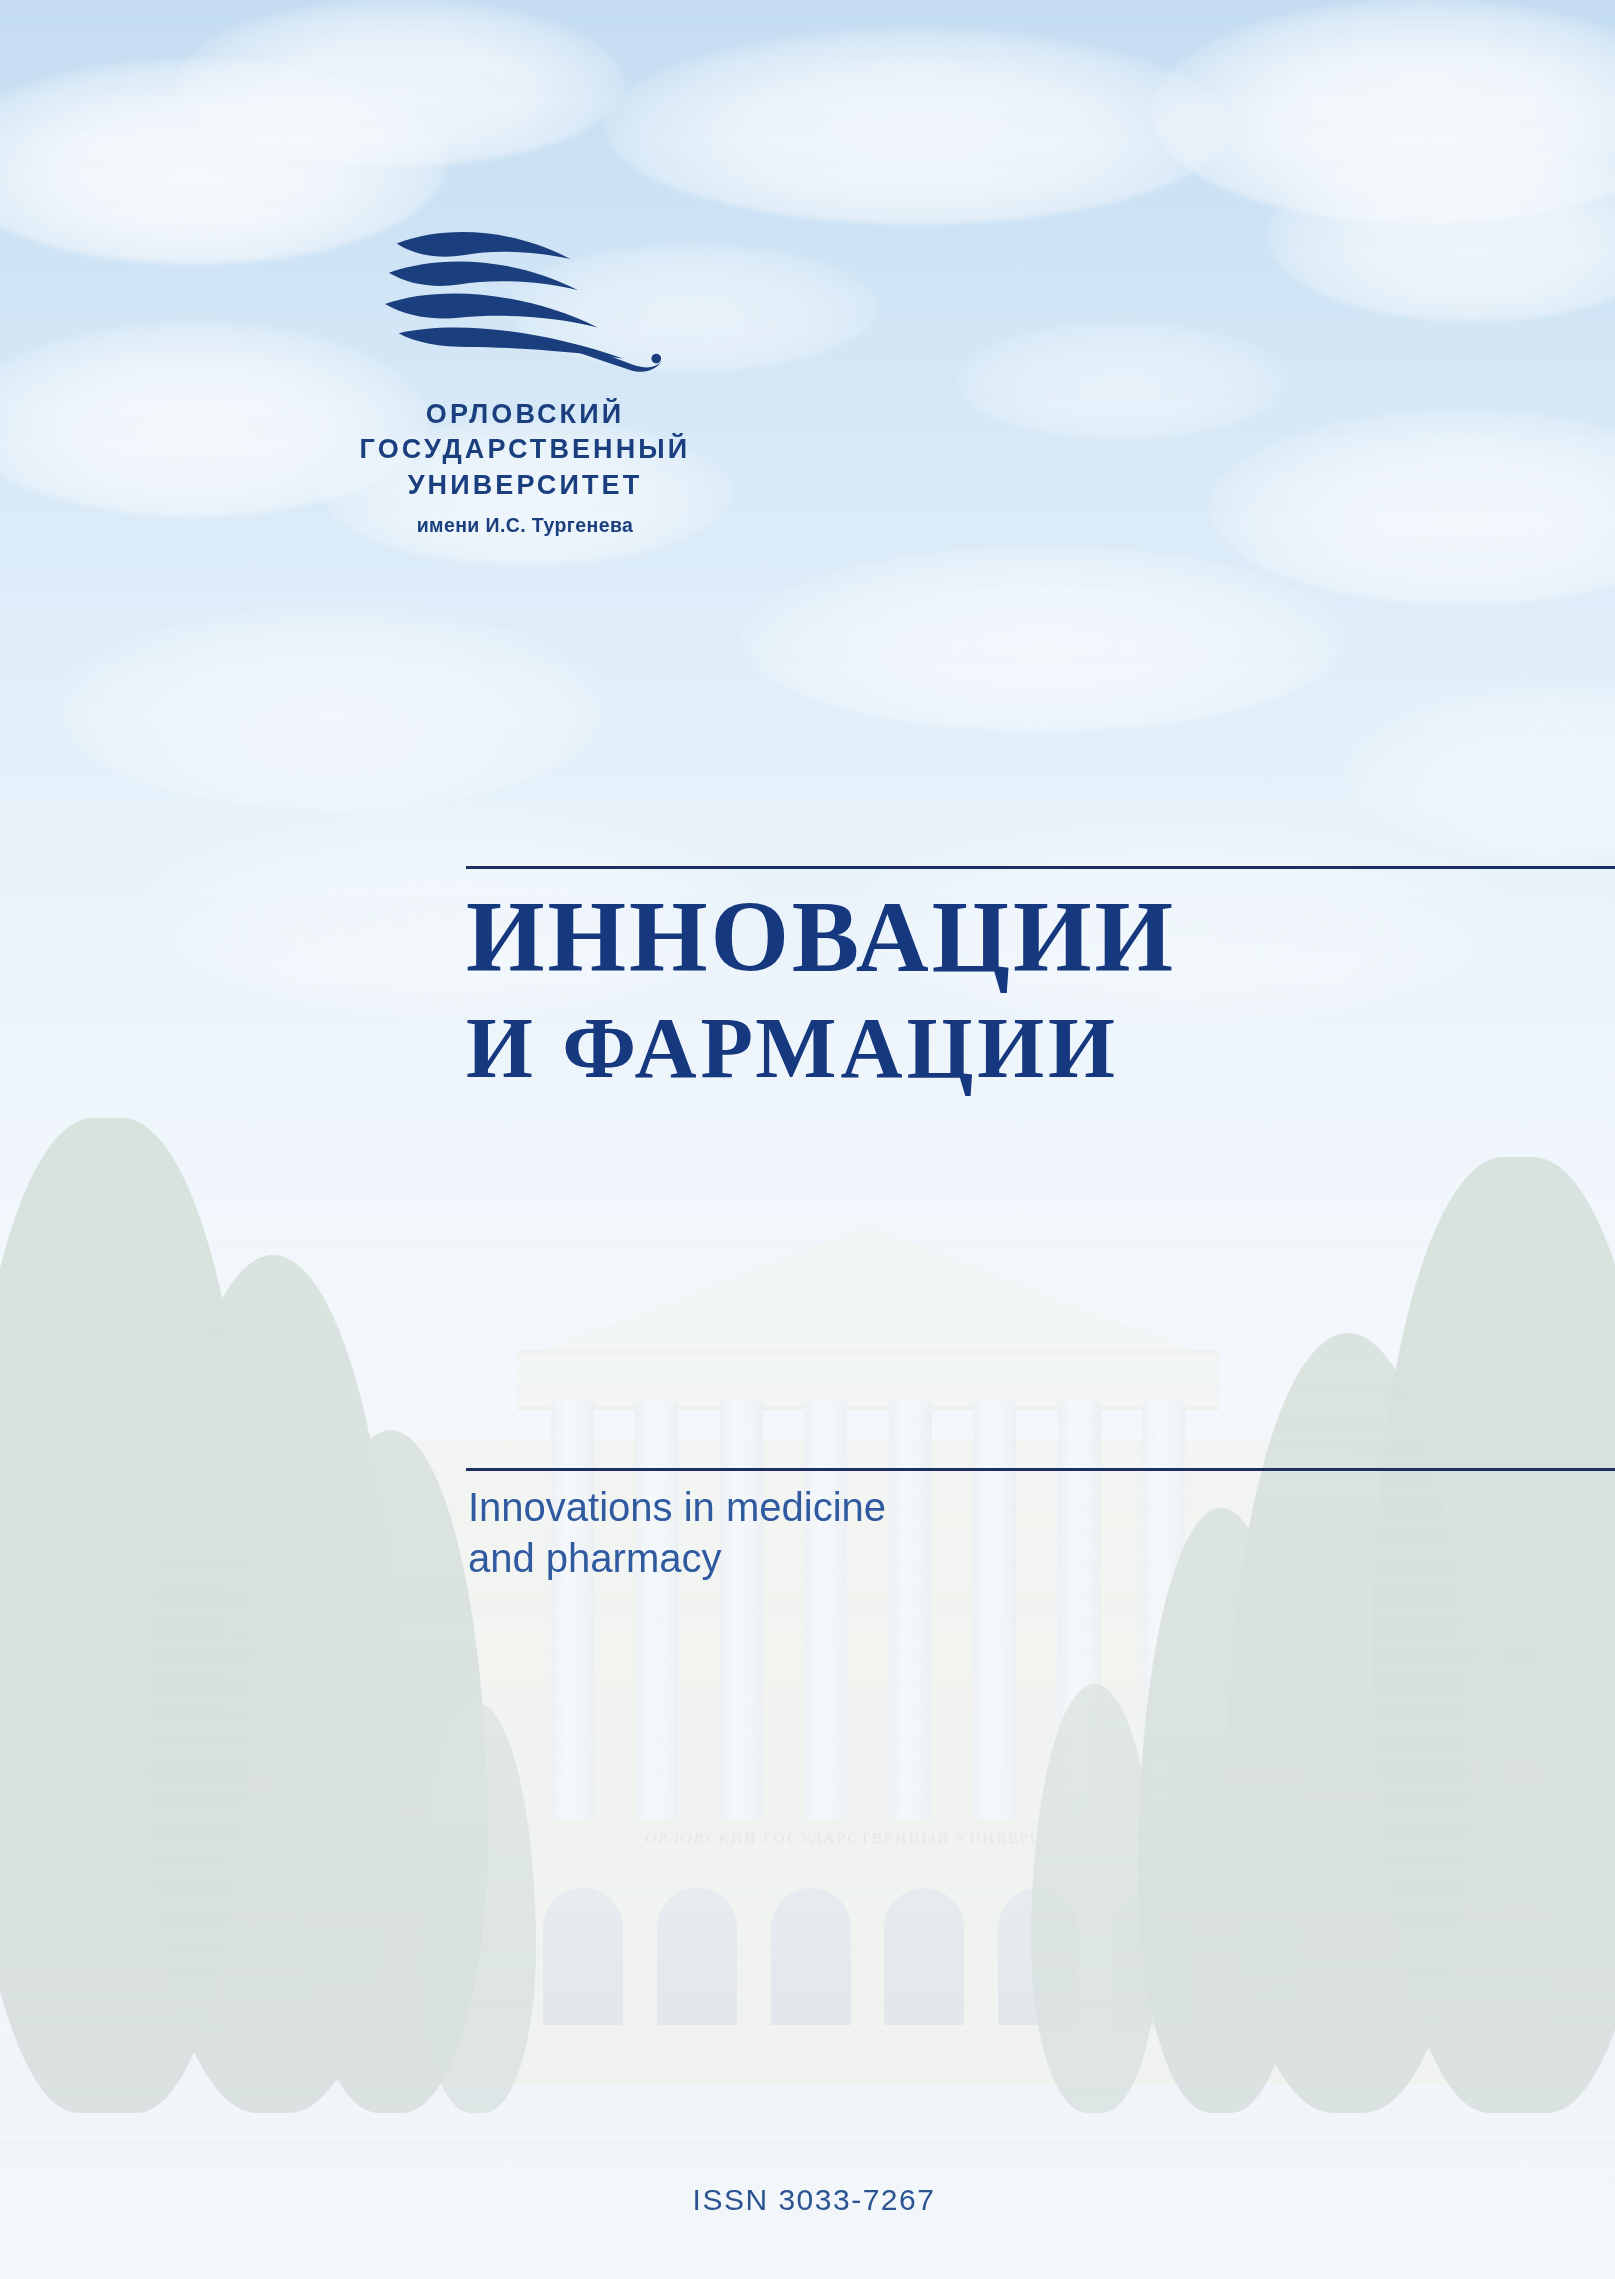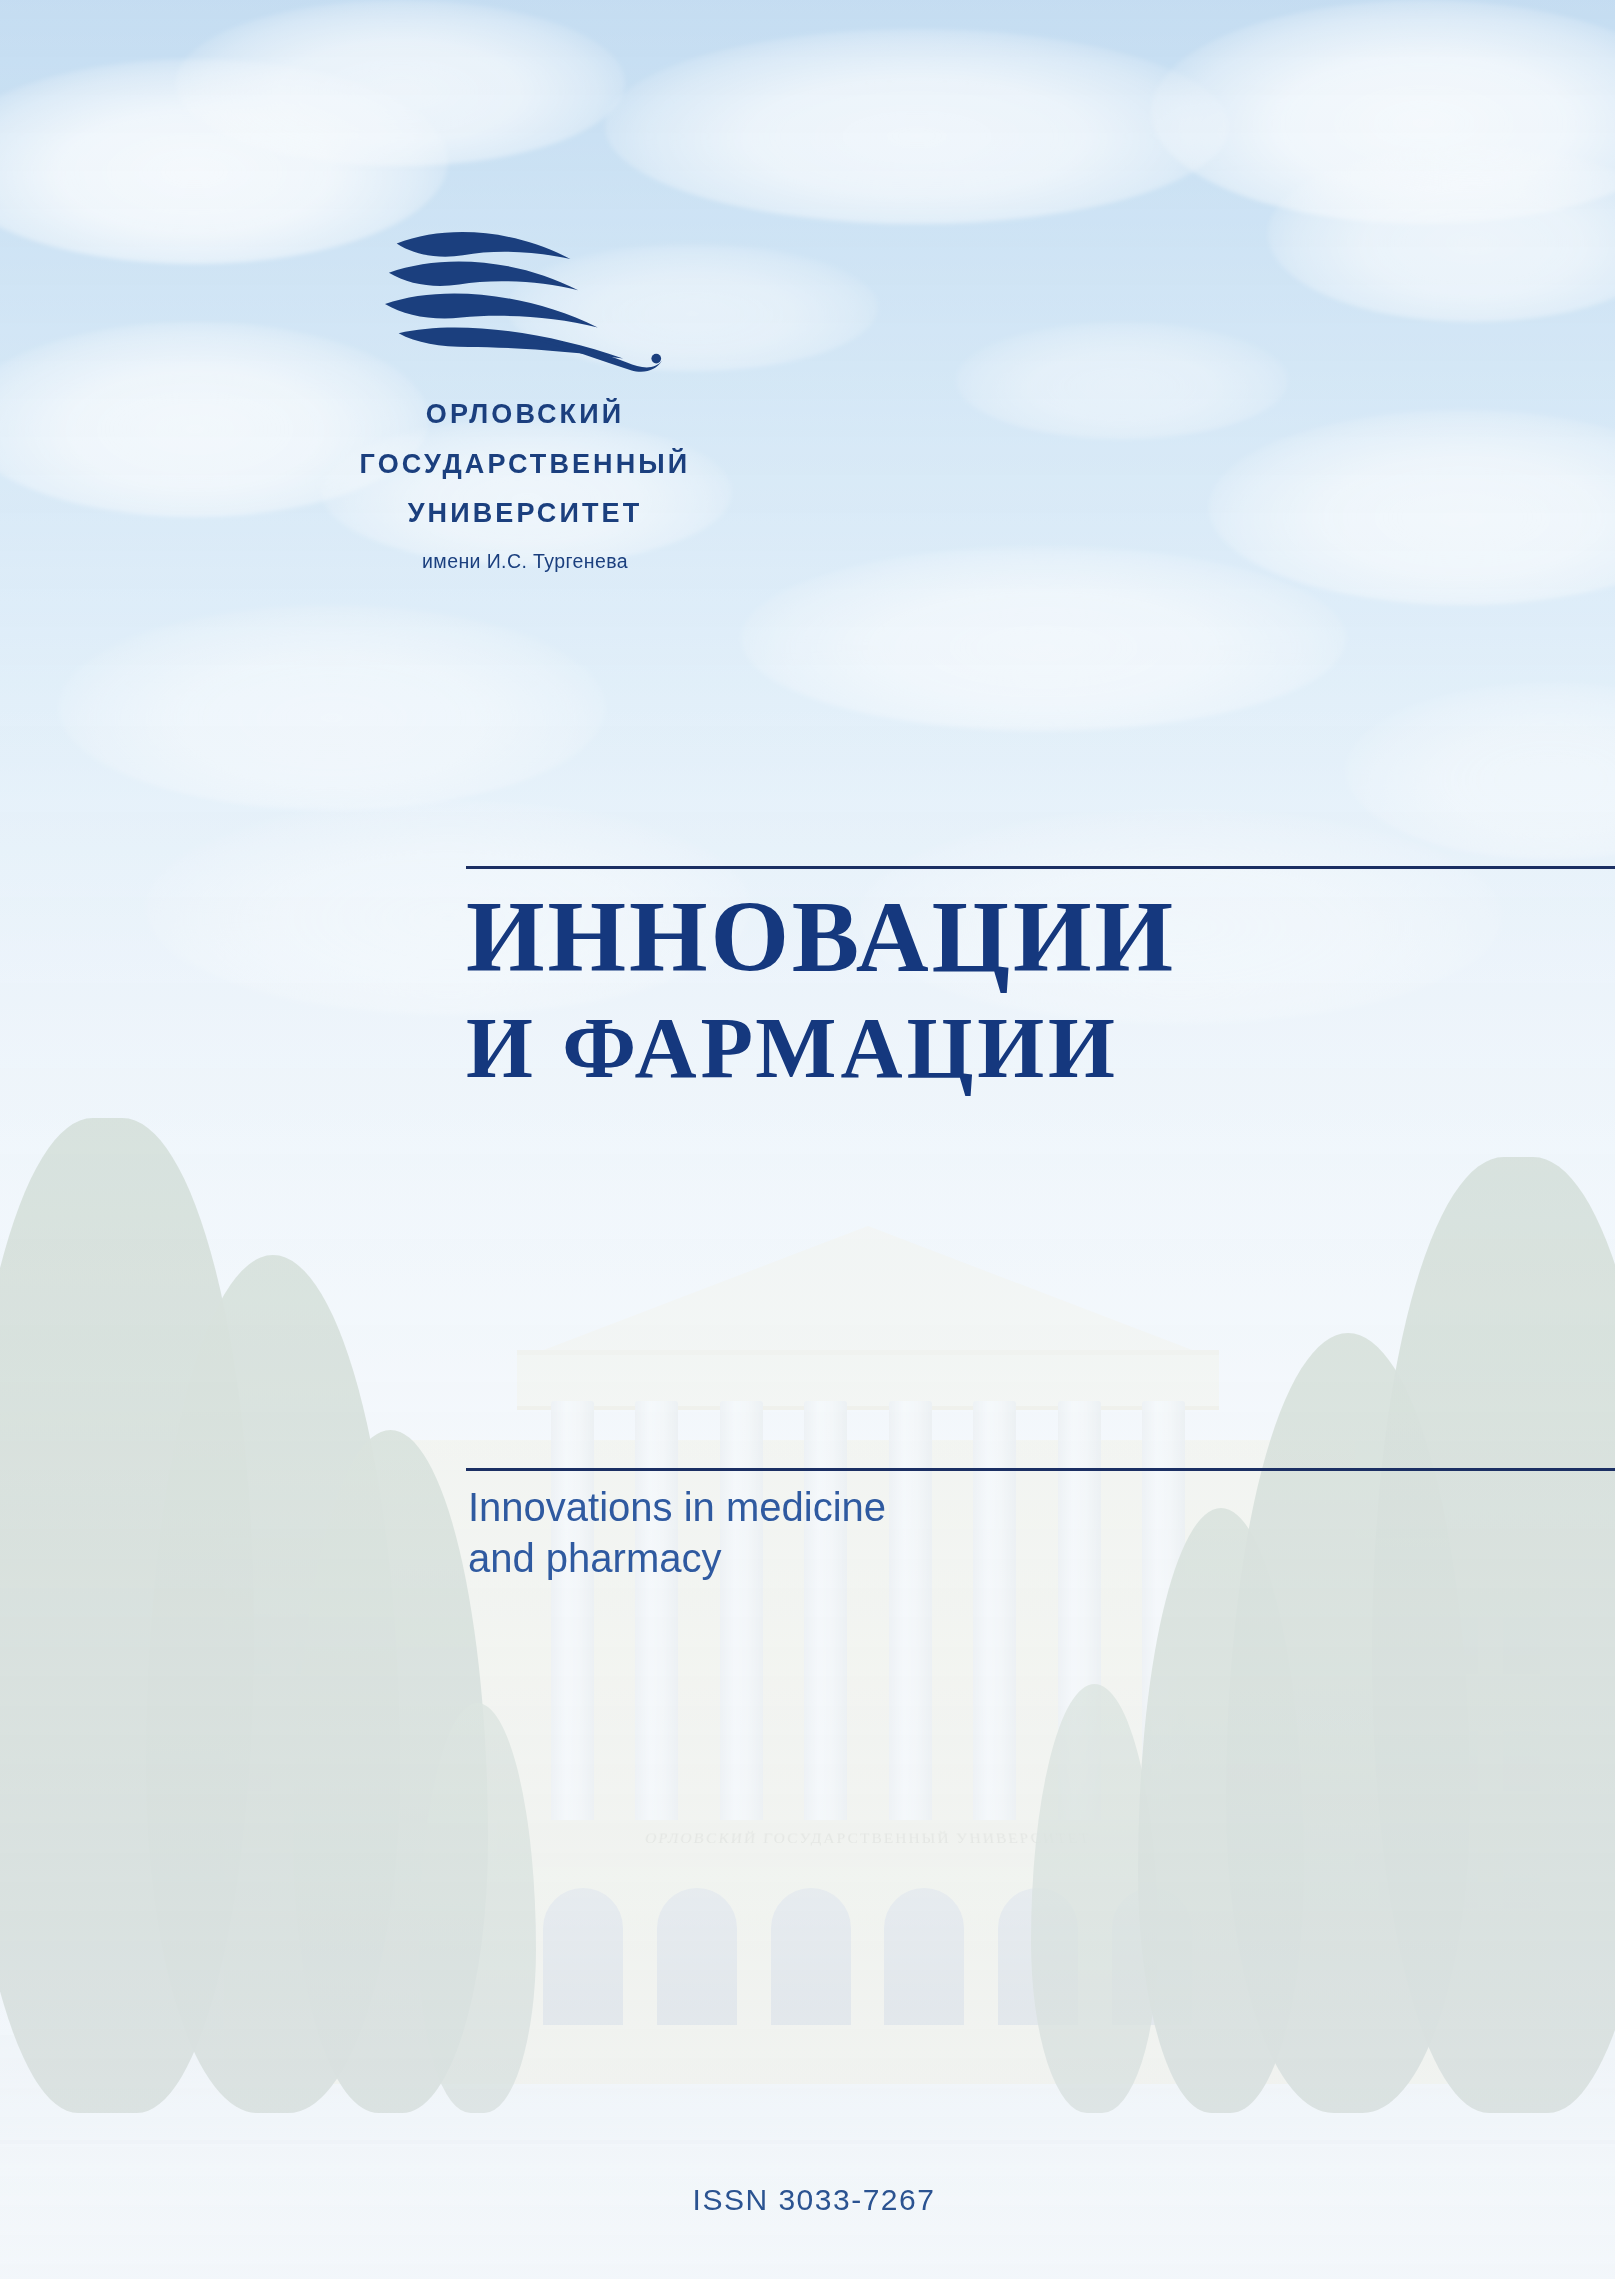--- a/index.html
+++ b/index.html
@@ -247,28 +247,28 @@
     margin: 0 auto 13.7px auto;
     display: block;
   }
   .logo-line {
     color: #1b3f7e;
     font-weight: bold;
     letter-spacing: 3.1px;
     font-size: 27px;
     line-height: 1.32;
     font-family: "Liberation Sans", sans-serif;
-    margin-top: 14px;
   }
   .logo-sub {
     color: #1b3f7e;
     font-size: 19.5px;
     letter-spacing: 0.4px;
-    margin-top: 18px;
+    margin-top: 10px;
     font-family: "Liberation Sans", sans-serif;
+    font-weight: bold;
   }
 
   
   .rule {
     position: absolute;
     left: 466px;
     width: 1170px;
     height: 2.9px;
     background: #1b2f63;
   }

